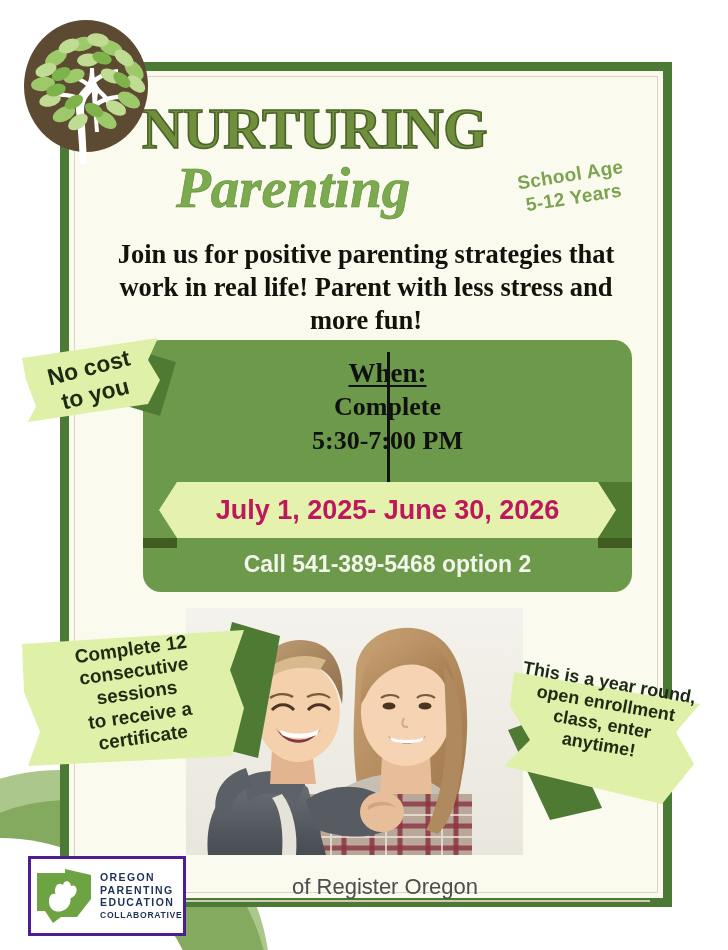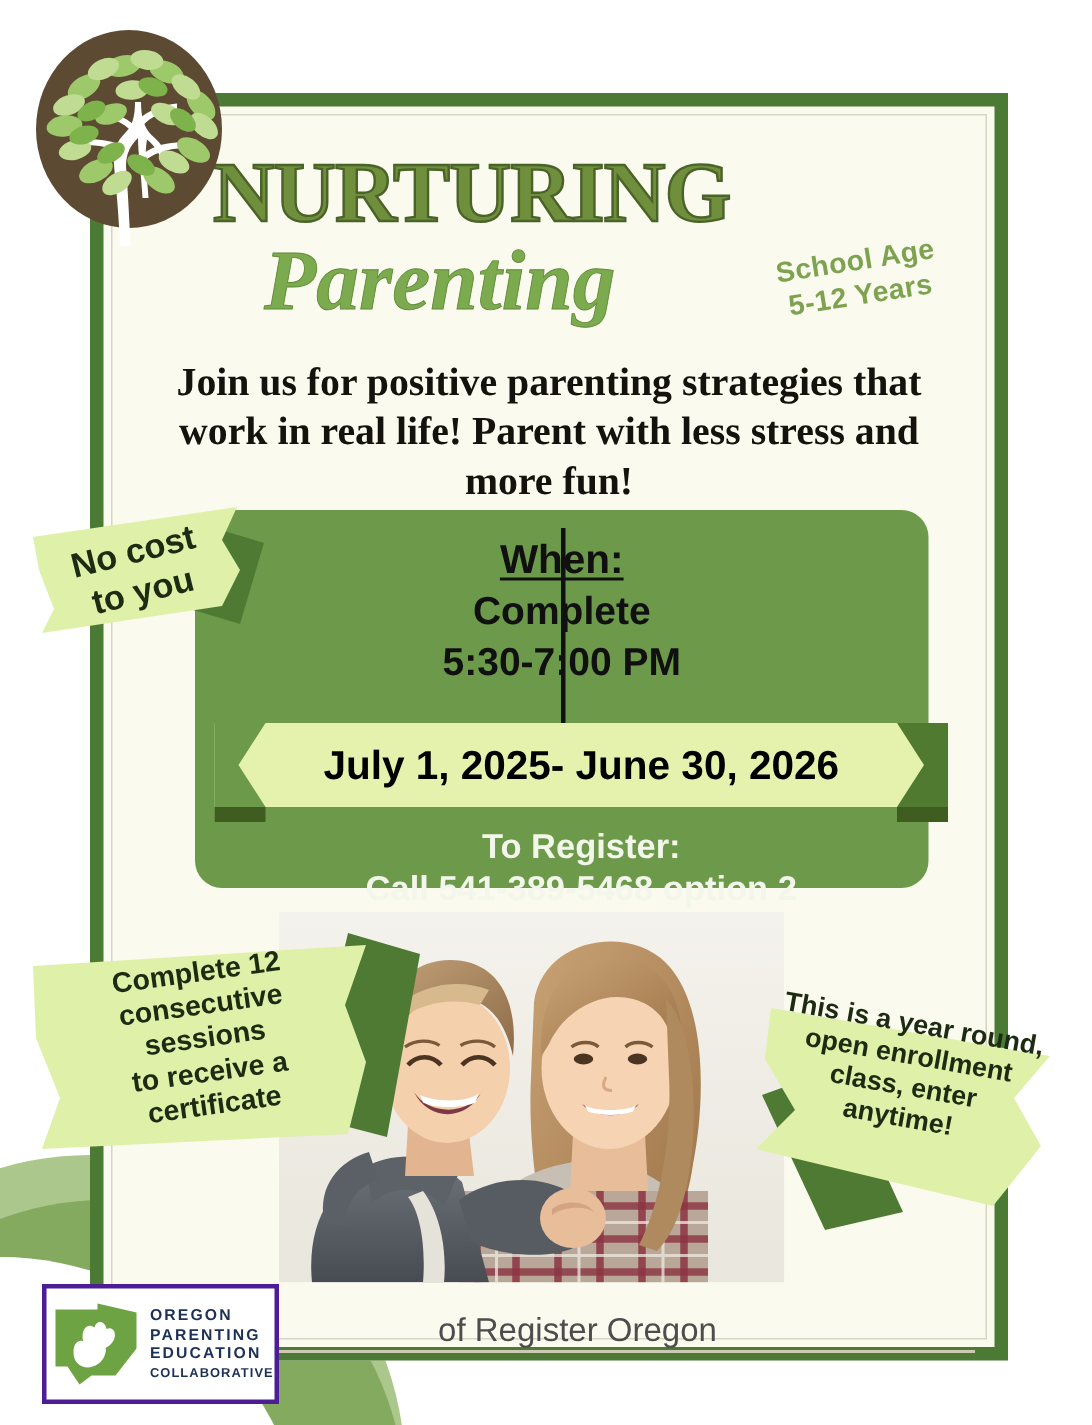--- a/index.html
+++ b/index.html
@@ -146,27 +146,28 @@
     font-size: 26.5px;
     line-height: 33px;
     font-weight: bold;
     color: #15110c;
     z-index: 6;
   }
 
   
   .info-card {
     position: absolute;
-    left: 130px;
+    left: 143px;
     top: 340px;
     width: 489px;
     height: 252px;
     background: #6d9a4a;
     border-radius: 18px;
     z-index: 5;
+    font-family: Liberation Serif, serif;
   }
   .info-cols {
     position: absolute;
     left: 0;
     top: 10px;
     width: 489px;
     height: 145px;
     display: flex;
   }
   .info-col {
@@ -205,21 +206,21 @@
   .date-ribbon-text {
     position: absolute;
     left: 0;
     top: 0;
     width: 489px;
     height: 56px;
     line-height: 56px;
     text-align: center;
     font-size: 27px;
     font-weight: bold;
-    color: #000000;
+    color: #be185d;
     z-index: 3;
   }
 
   
   .register {
     position: absolute;
     left: 143px;
     top: 550px;
     width: 489px;
     text-align: center;
@@ -401,21 +402,20 @@
       <path d="M0 56 L34 56 L34 66 L0 66 Z" fill="#3f5c21"></path>
       <path d="M455 56 L489 56 L489 66 L455 66 Z" fill="#3f5c21"></path>
       <path d="M0 0 L489 0 L489 56 L0 56 Z" fill="#e4f2ae"></path>
       <path d="M0 0 L34 0 L16 28 L34 56 L0 56 Z" fill="#6d9a4a"></path>
       <path d="M489 0 L455 0 L473 28 L455 56 L489 56 Z" fill="#4f7a2f"></path>
     </svg>
     <div class="date-ribbon-text">July 1, 2025- June 30, 2026</div>
   </div>
 
   <div class="register">
-    <div>To Register:</div>
     <div>Call 541-389-5468 option 2</div>
   </div>
 
   <div class="photo">
     <svg viewBox="0 0 337 247" width="337" height="247">
       <defs>
         <linearGradient id="bgp" x1="0" y1="0" x2="0" y2="1">
           <stop offset="0%" stop-color="#f4f2ec"></stop>
           <stop offset="100%" stop-color="#e9e6dd"></stop>
         </linearGradient>

